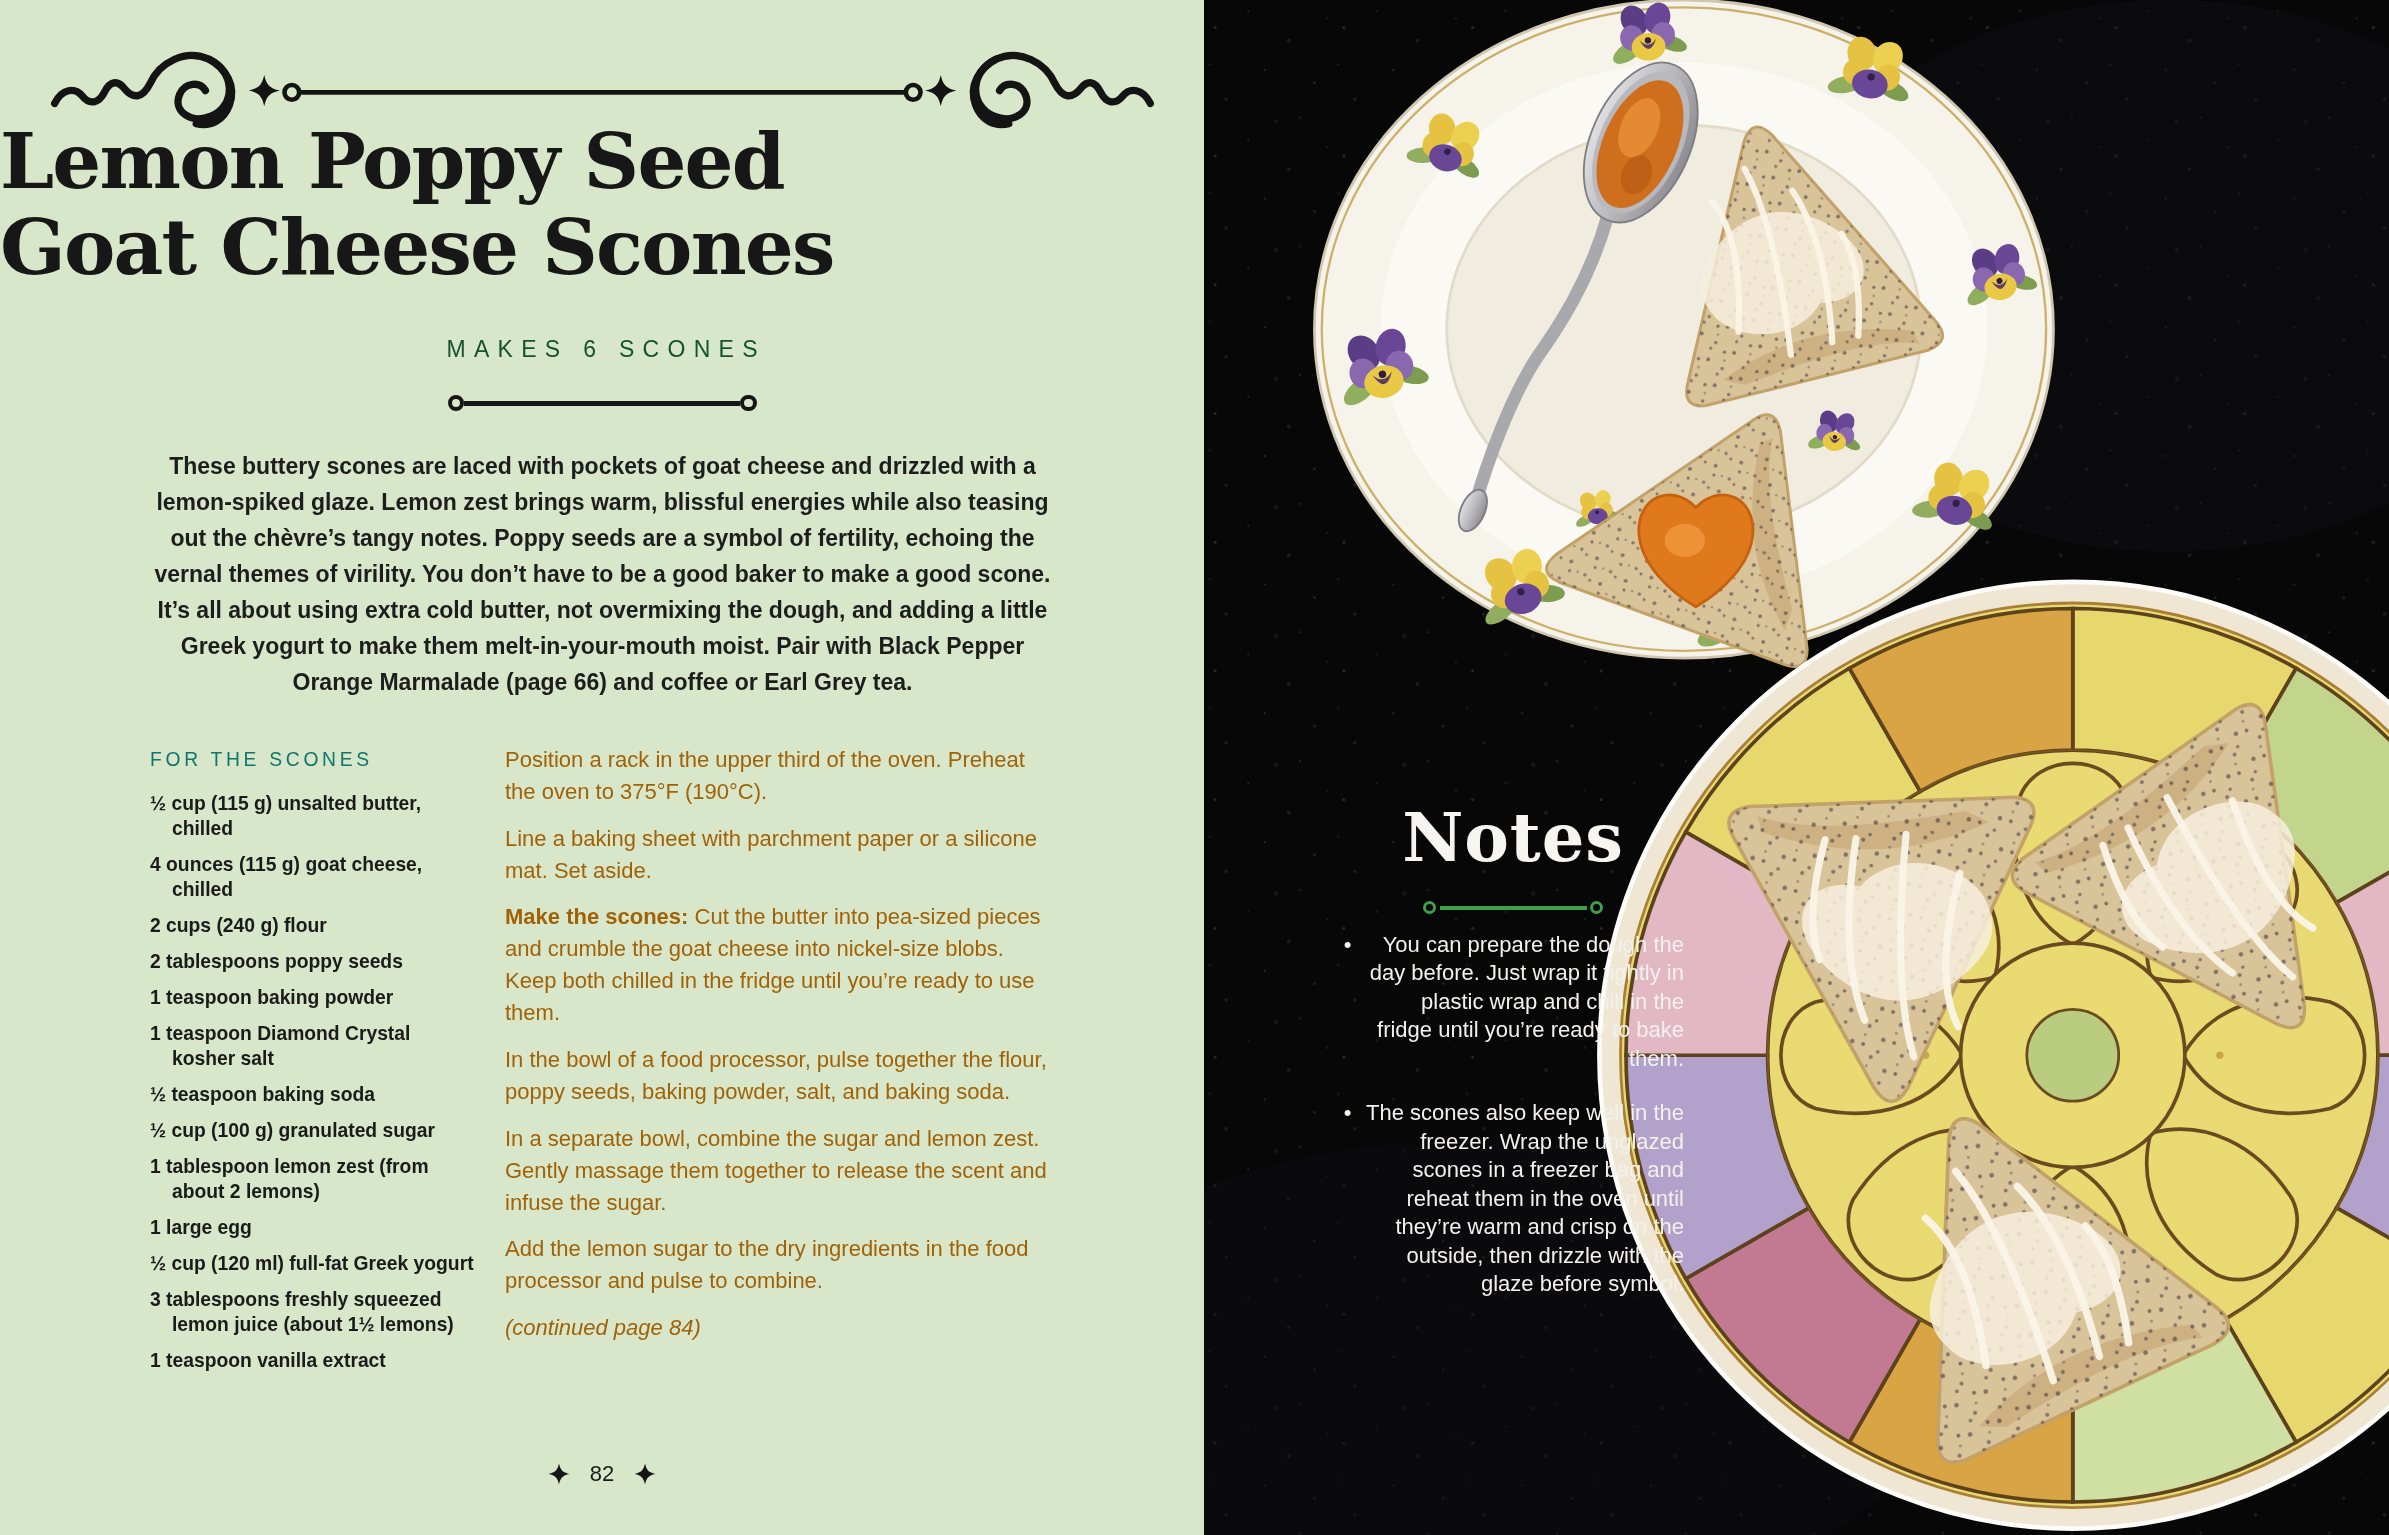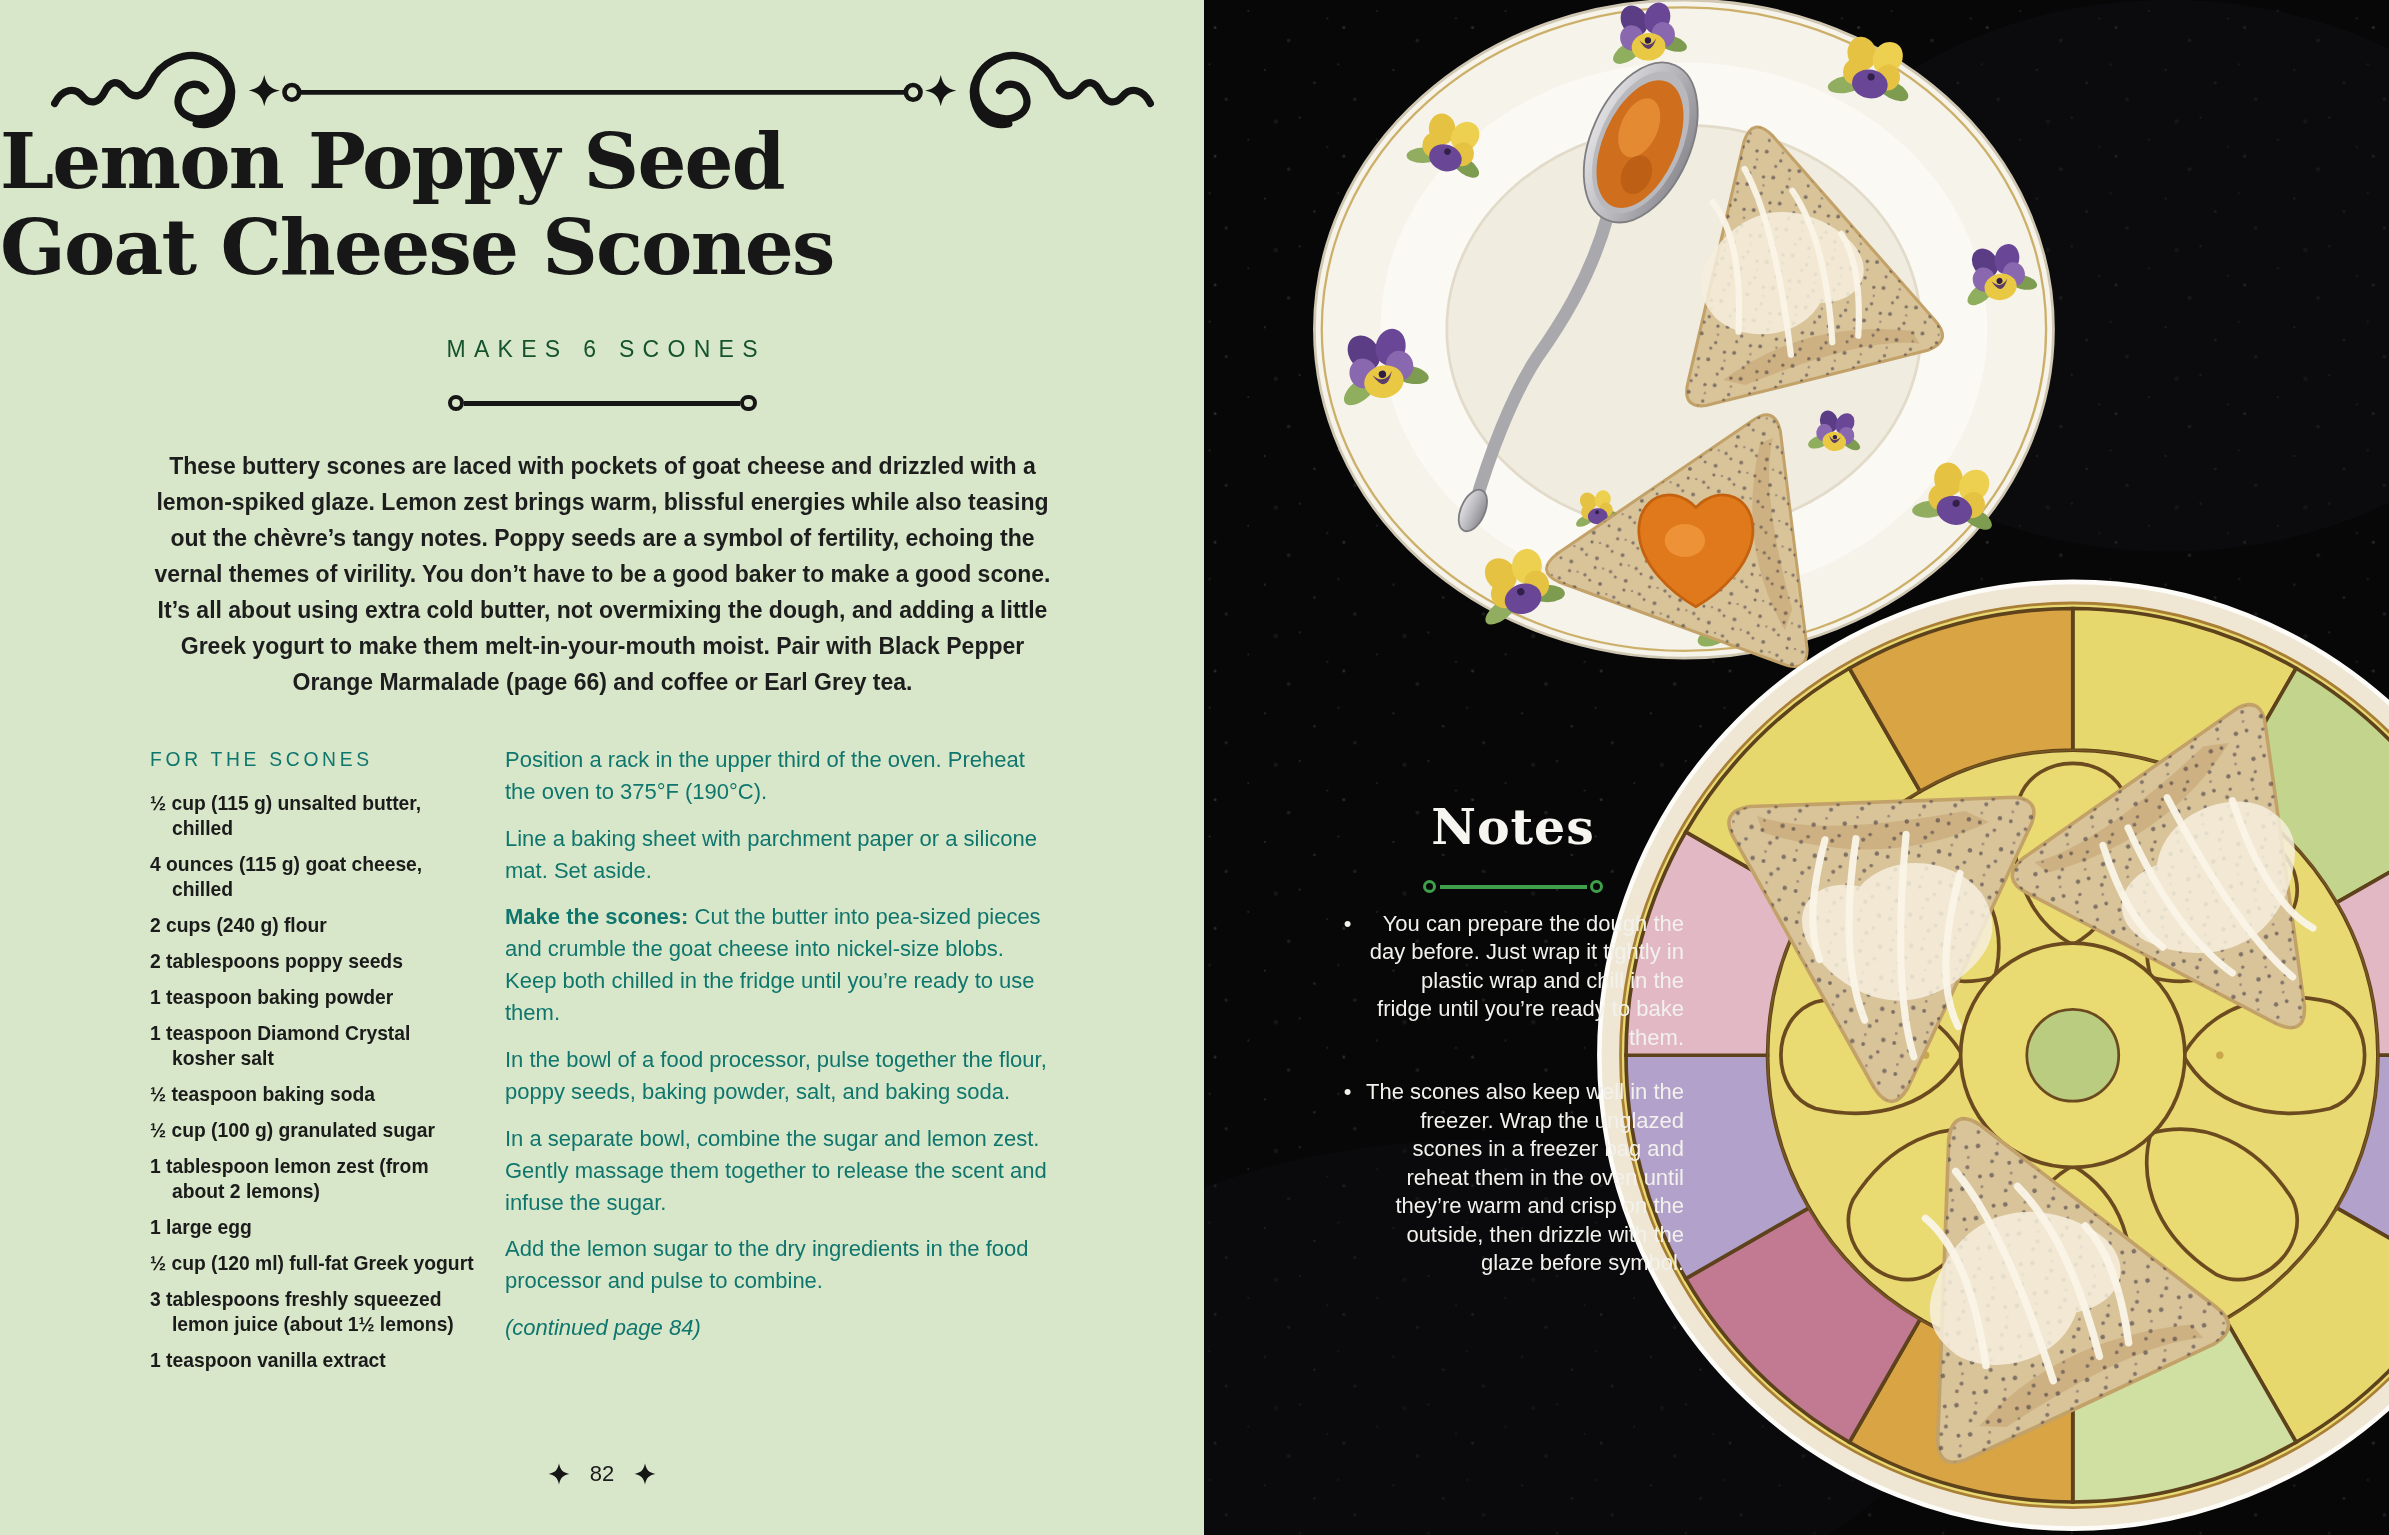--- a/index.html
+++ b/index.html
@@ -30,34 +30,34 @@
   .intro { position:absolute; top:448px; left:152px; width:901px; text-align:center;
            font-weight:bold; font-size:23px; line-height:36px; color:#1d1d1d; }
 
   .ingredients { position:absolute; left:150px; top:749px; width:327px; }
   .ingredients h3 { font-size:19.3px; font-weight:400; letter-spacing:3.7px; color:#0f766e; margin-bottom:20px; }
   .ingredients ul { list-style:none; }
   .ingredients li { font-size:19.3px; line-height:25px; font-weight:bold;
                     margin-bottom:11px; padding-left:22px; text-indent:-22px; }
 
   .steps { position:absolute; left:505px; top:744px; width:551px; }
-  .steps p { font-size:22px; line-height:32px; color:#0f766e; margin-bottom:14.7px; }
+  .steps p { font-size:22px; line-height:32px; color:#a16207; margin-bottom:14.7px; }
   .steps .continued { font-style:italic; margin-top:3.7px; }
 
   .pagefoot { position:absolute; top:1461px; left:0; width:1204px;
               display:flex; justify-content:center; align-items:center; gap:20px;
               font-size:22px; color:#1b1b1b; }
   .pagefoot svg { display:block; fill:#161616; }
 
   
   .page-right { position:absolute; left:1204px; top:0; width:1186px; height:1536px; background:#070708; }
   .photo-svg { position:absolute; left:0; top:0; width:1186px; height:1536px; }
 
   .notes { position:absolute; left:138px; top:798px; width:342px; color:#f2f1ec; }
-  .notes h2 { font-family:"DejaVu Serif", serif; font-weight:700; font-size:49px;
+  .notes h2 { font-family:"DejaVu Serif", serif; font-weight:700; font-size:67px;
               text-align:center; color:#f6f5f0; letter-spacing:0.9px; }
   .rule-notes { position:relative; width:147px; height:3.7px; margin:29px auto 0;
                 background:#3fa04b; }
   .rule-notes::before, .rule-notes::after { border:3.7px solid #3fa04b; width:7.4px; height:7.4px; top:-5.5px; }
   .notes ul { list-style:none; margin-top:21px;text-align:right; }
   .notes li { position:relative; font-size:22px; line-height:28.5px; padding-left:22px; margin-bottom:26px; }
   .notes li::before { content:"\2022"; position:absolute; left:1.8px; top:0; }
 </style>
 </head>
 <body>

